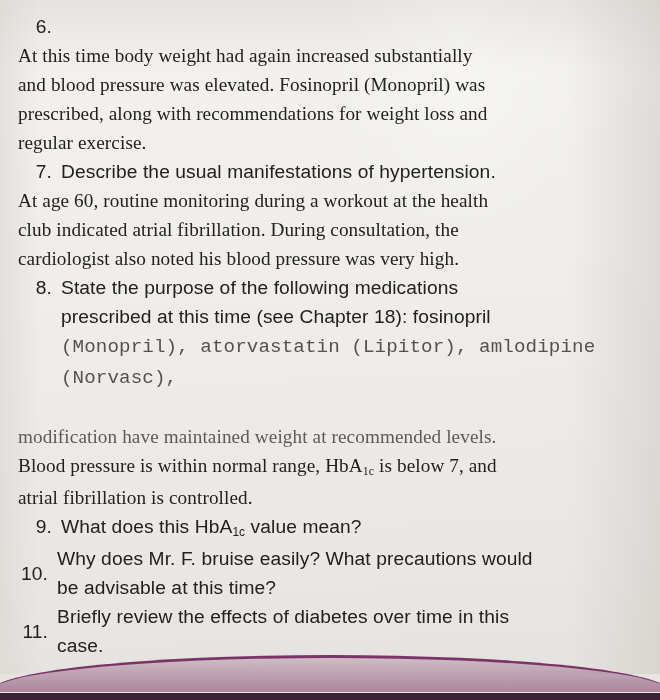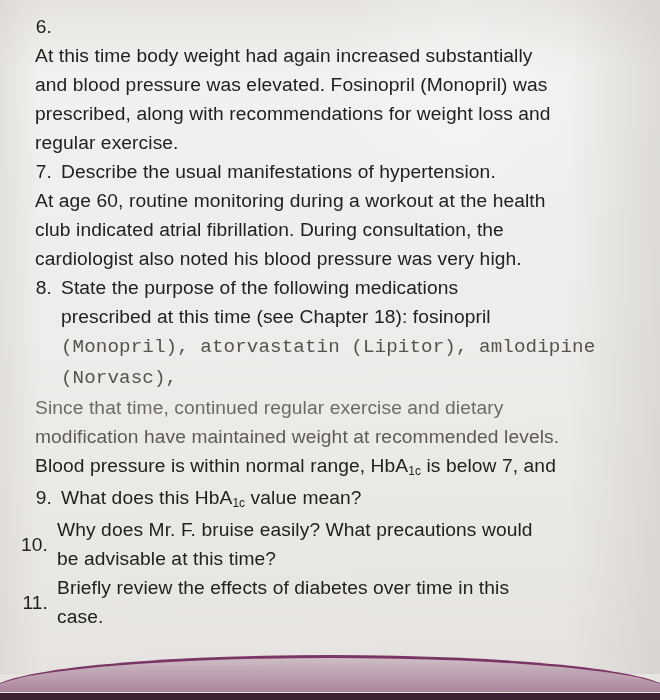--- a/index.html
+++ b/index.html
@@ -44,21 +44,22 @@
     position: absolute;
     left: 18px;
     top: 12px;
     width: 628px;
     font-size: 19.2px;
     line-height: 29px;
     color: #22211f;
     letter-spacing: 0.1px;
   }
   p {
-    margin: 0 0 0 17px;
+    margin: 0 0 0 0;
+    font-family: Liberation Serif, serif;
   }
   .para {
     text-indent: 0;
   }
   
   .q {
     display: flex;
     align-items: flex-start;
   }
   .q .num {
@@ -157,23 +158,24 @@
     <div class="q w1 indent">
       <span class="num">8.</span>
       <span class="qtext">
         <span>State the purpose of the following medications</span><br>
         <span>prescribed at this time (see Chapter 18): fosinopril</span><br>
         <span class="fade1">(Monopril), atorvastatin (Lipitor), amlodipine (Norvasc),</span><br>
       </span>
     </div>
 
     <p class="para">
-      <span class="fade2">Since that time, continued regular exercise and dietary</span><br>
+      <br>
       <span class="fade3">modification have maintained weight at recommended levels.</span><br>
       <span>Blood pressure is within normal range, <span>HbA</span><sub>1c</sub> is below 7, and</span><br>
+      <span>atrial fibrillation is controlled.</span>
     </p>
 
     <div class="q w1 indent">
       <span class="num">9.</span>
       <span class="qtext">What does this <span>HbA</span><sub>1c</sub> value mean?</span>
     </div>
 
     <div class="q w2">
       <span class="num">10.</span>
       <span class="qtext">

